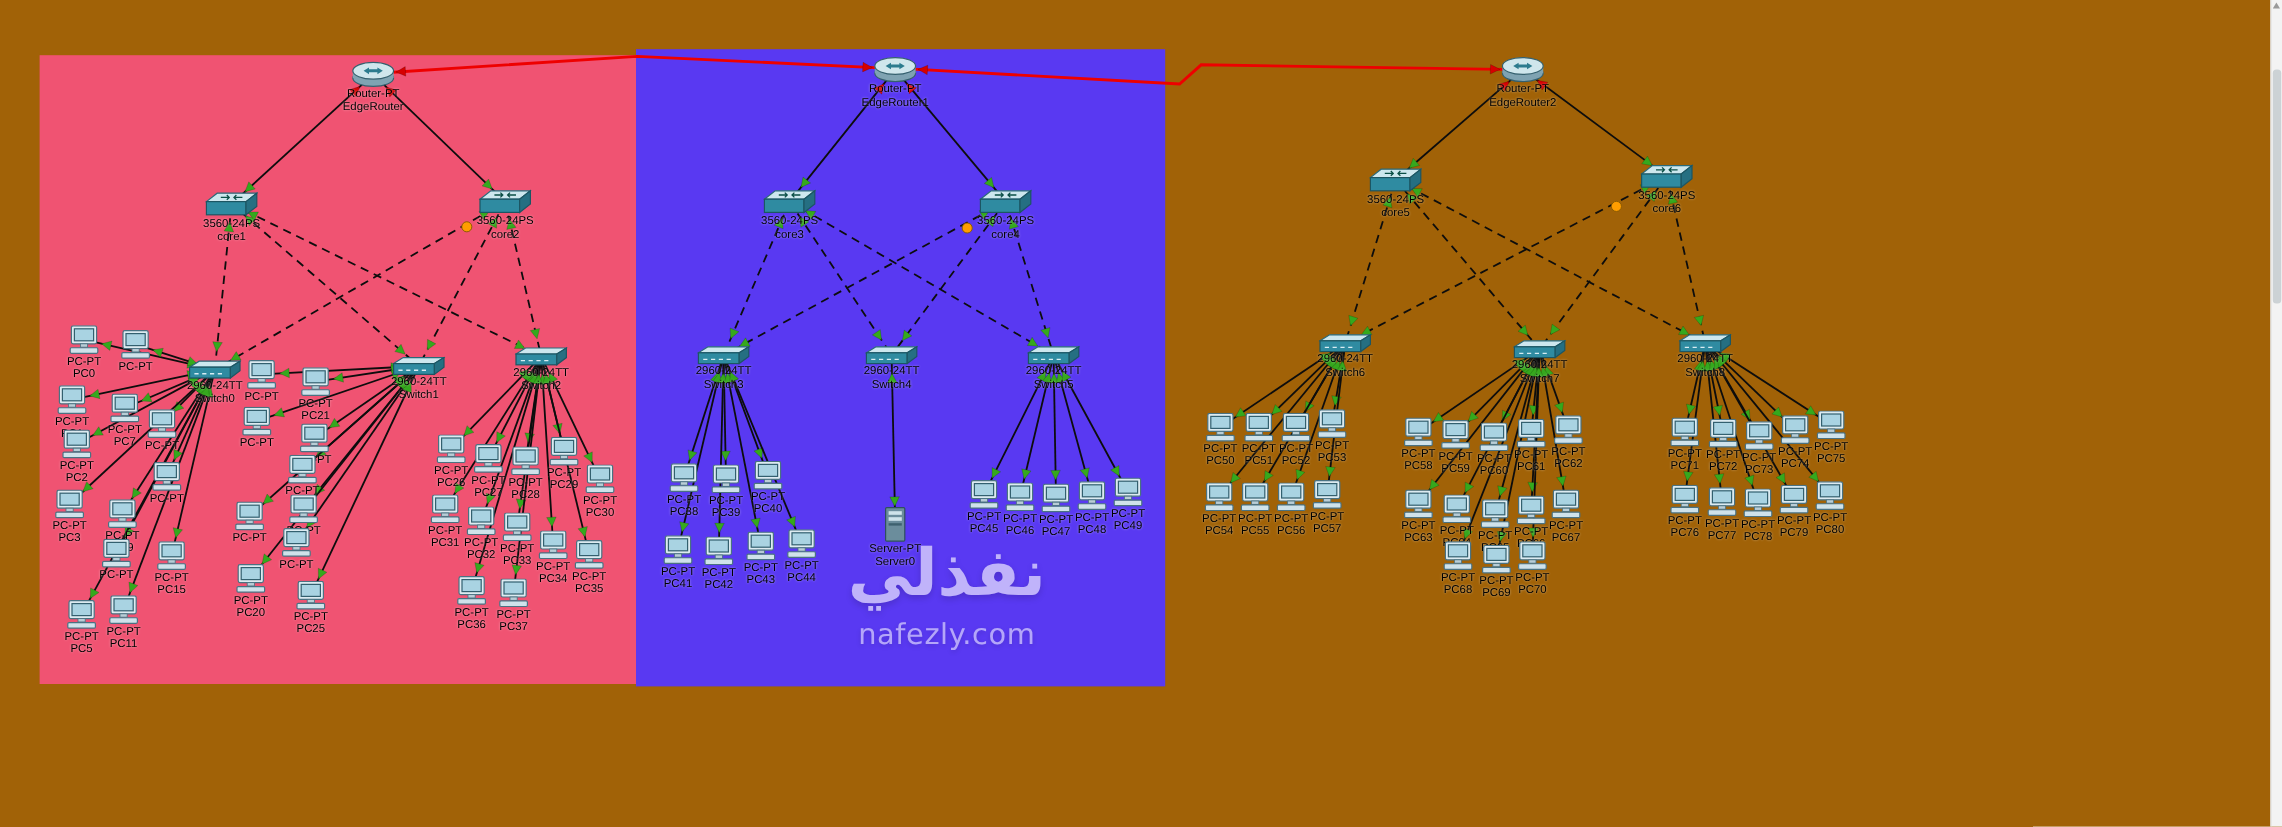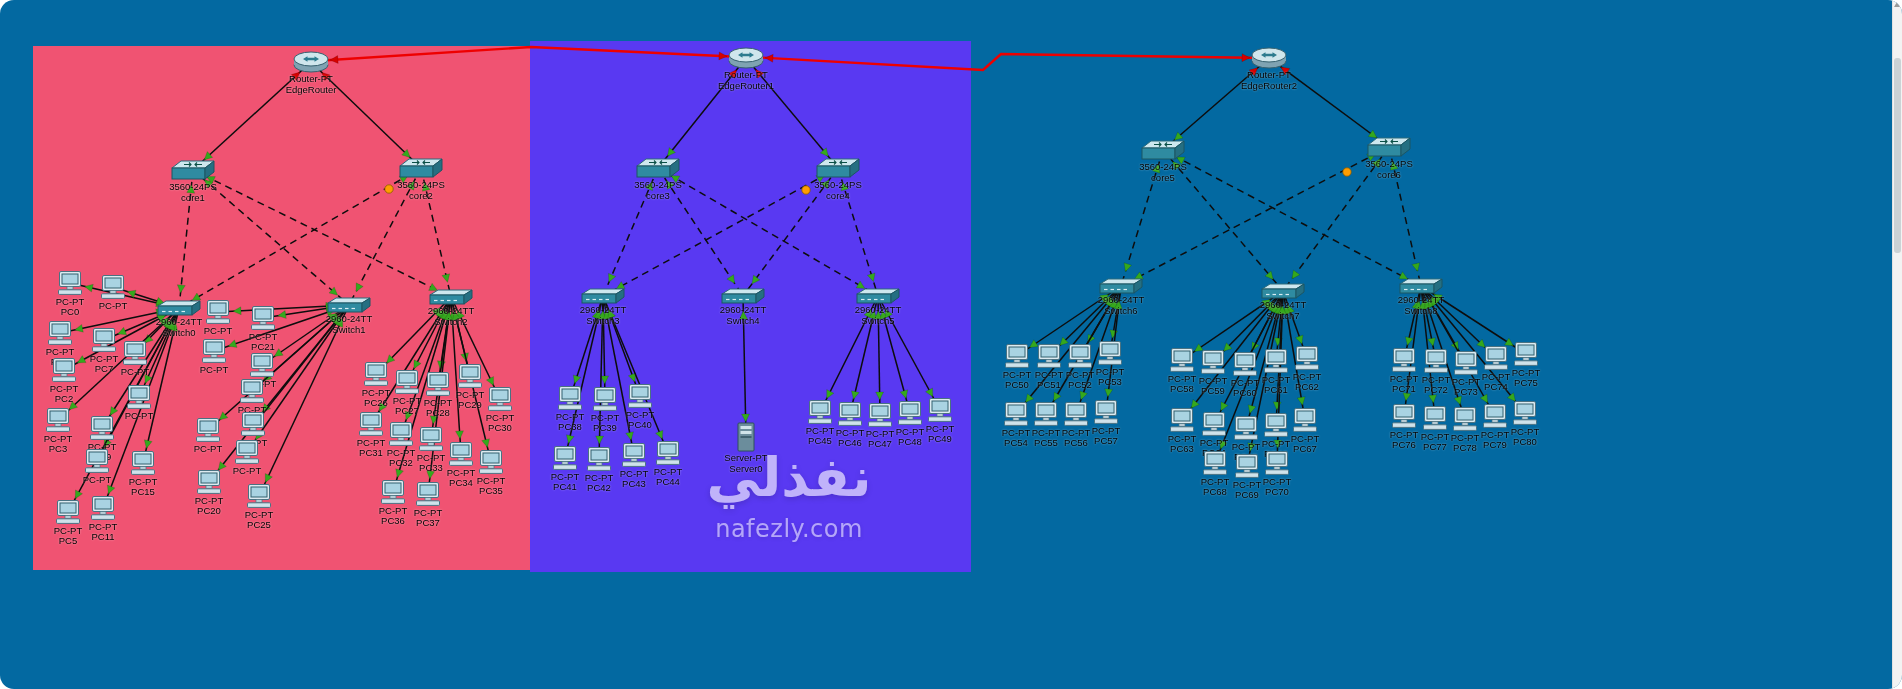--- a/index.html
+++ b/index.html
@@ -1,18 +1,18 @@
 <!DOCTYPE html>
 <html><head>
 <meta charset="utf-8">
 <style>
   html,body{margin:0;padding:0;background:#ffffff;}
   #canvas{
     position:relative;width:1902px;height:689px;overflow:hidden;
-    background:#0369a1;font-family:"Liberation Sans",sans-serif;border-radius:14px;
+    background:#a16207;font-family:"Liberation Sans",sans-serif;
   }
   #zones{position:absolute;inset:0;z-index:1;}
   .zone{position:absolute;}
   #linksvg{position:absolute;left:0;top:0;z-index:2;}
   #nodes{position:absolute;inset:0;z-index:3;}
   .node{
     position:absolute;width:80px;display:flex;flex-direction:column;
     align-items:center;z-index:3;
   }
   .node .lbl{

